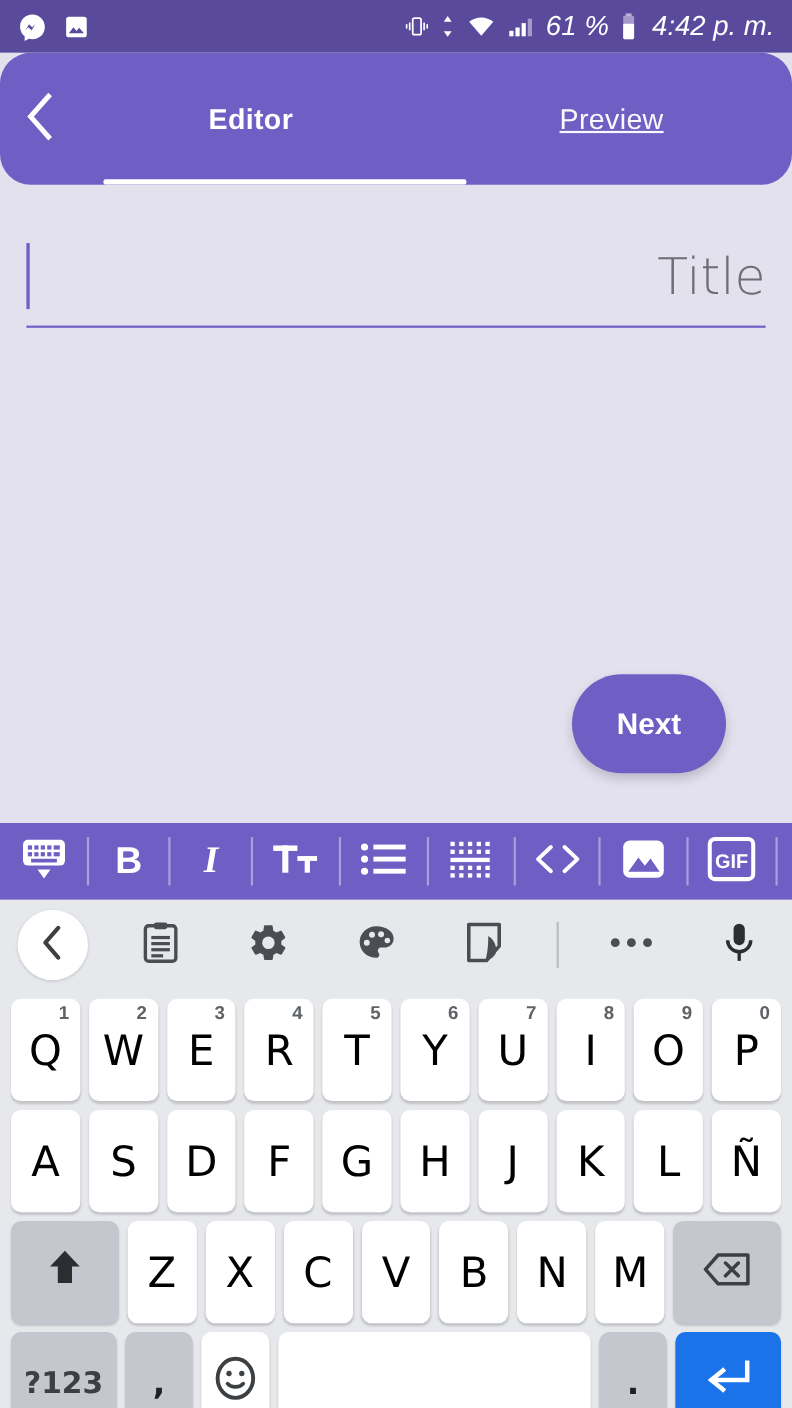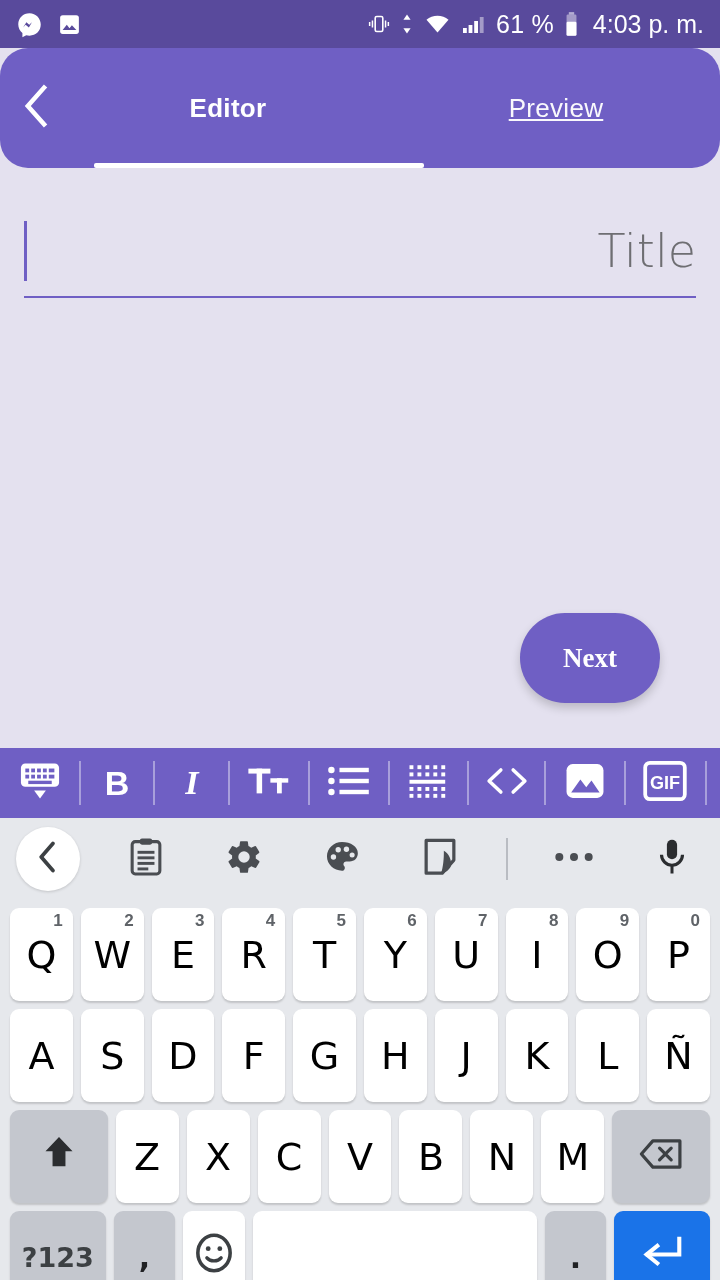--- a/index.html
+++ b/index.html
@@ -28,20 +28,21 @@
   .status-left {
     display: flex;
     align-items: center;
     gap: 14px;
   }
   .status-right {
     margin-left: auto;
     display: flex;
     align-items: center;
     gap: 9px;
+    font-style: italic;
   }
   .status-text {
     font-size: 25px;
     font-weight: 500;
     letter-spacing: 0.2px;
     white-space: nowrap;
   }
   .status-time {
     font-size: 25px;
     font-weight: 500;
@@ -141,21 +142,21 @@
     background: #6f5fc4;
     border-radius: 45px;
     display: flex;
     align-items: center;
     justify-content: center;
     color: #ffffff;
     font-size: 27px;
     font-weight: 700;
     border: none;
     box-shadow: 0 5px 10px rgba(0,0,0,0.18);
-    font-family: Liberation Serif, serif;
+    font-family: Liberation Sans, sans-serif;
   }
 
   
   .format-bar {
     height: 70px;
     background: #6f5fc4;
     display: flex;
     align-items: center;
     padding-left: 14px;
   }
@@ -308,21 +309,21 @@
       </svg>
     </span>
     <span class="status-text">61 %</span>
     <span>
       <svg class="sico" width="17" height="27" viewBox="0 0 12 24">
         <rect x="3.6" y="1" width="4.8" height="2.2" fill="#fff" opacity="0.55"></rect>
         <rect x="1.6" y="3" width="8.8" height="19" rx="1.2" fill="#fff" opacity="0.45"></rect>
         <rect x="1.6" y="9.5" width="8.8" height="12.5" rx="1.2" fill="#fff"></rect>
       </svg>
     </span>
-    <span class="status-time">4:03 p. m.</span>
+    <span class="status-time">4:42 p. m.</span>
   </div>
 </div>
 
 <div class="appbar-wrap">
   <div class="appbar">
     <div class="back-btn">
       <span>
         <svg width="34" height="46" viewBox="0 0 24 32">
           <path d="M17 3 L5.5 16 L17 29" fill="none" stroke="#fff" stroke-width="3.2" stroke-linecap="square"></path>
         </svg>

